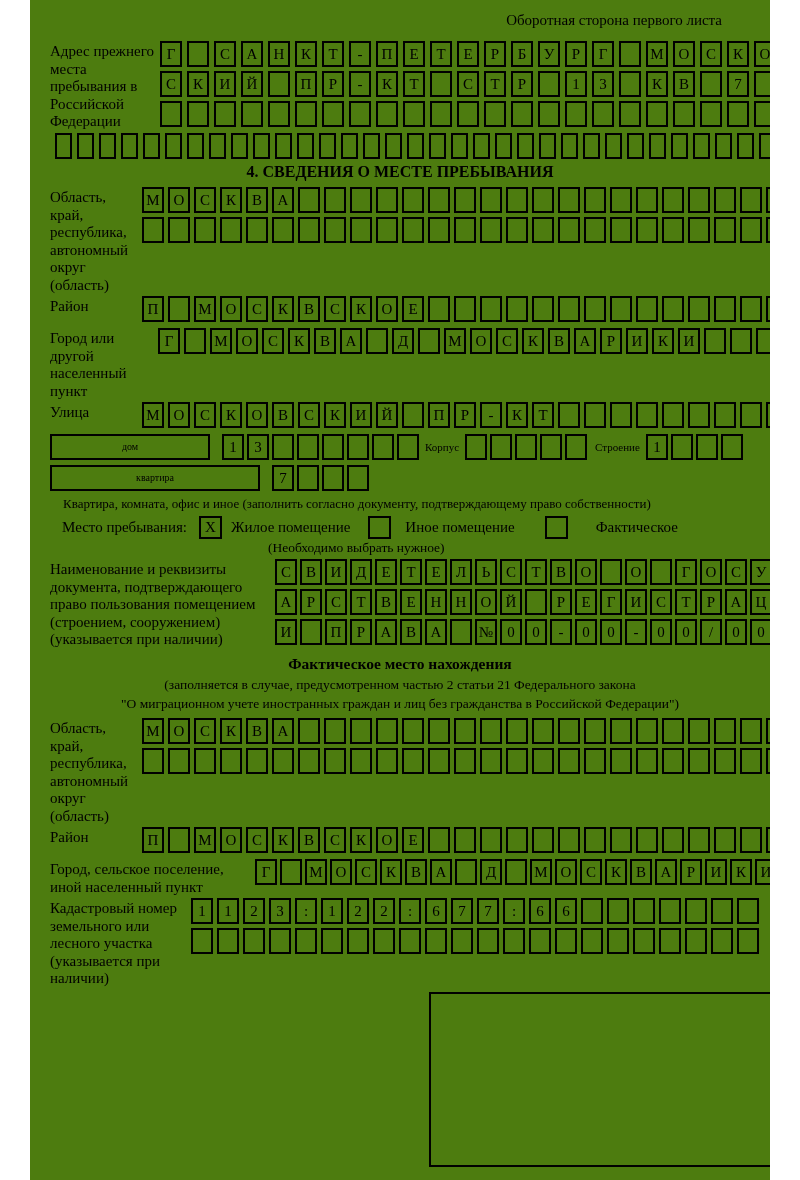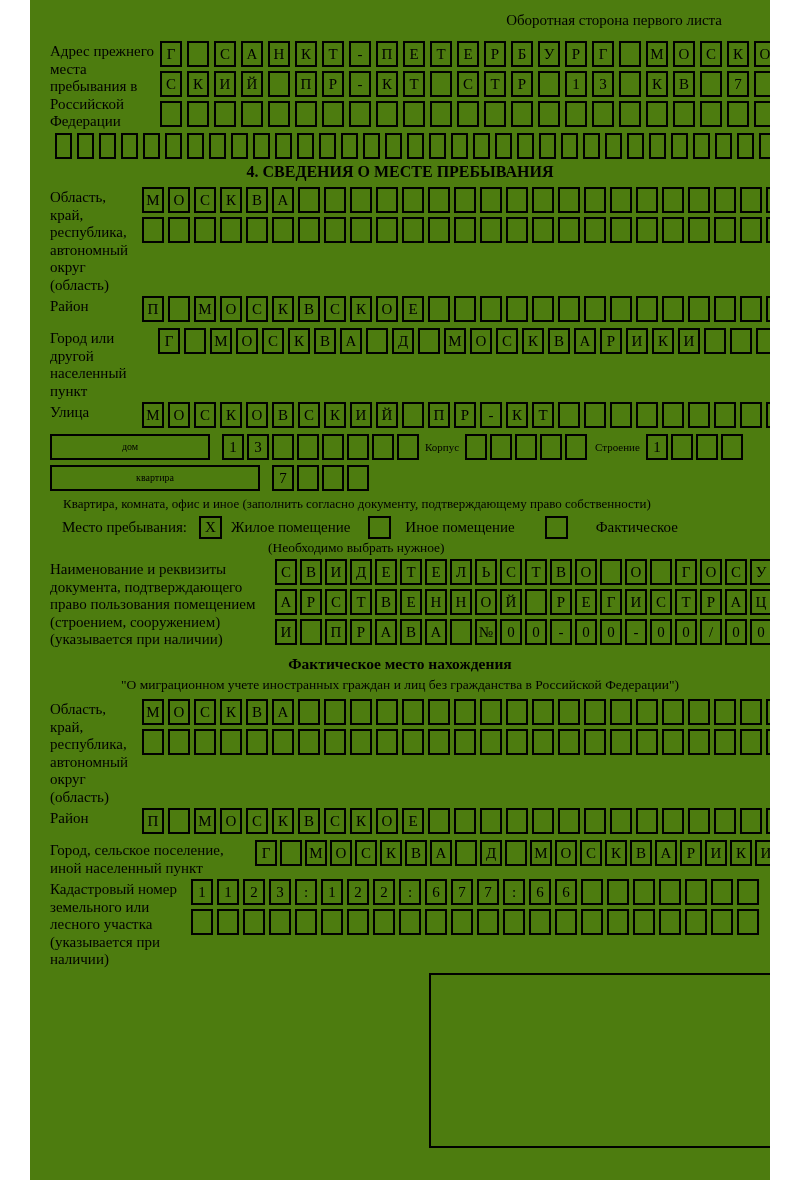--- a/index.html
+++ b/index.html
@@ -453,20 +453,21 @@
           <span class="cell">0</span>
           <span class="cell">/</span>
           <span class="cell">0</span>
           <span class="cell">0</span>
           <span class="cell">0</span>
         </div>
     </div>
   </div>
 
   <div class="sub-title">Фактическое место нахождения</div>
+  <div class="note note-c" style="font-size:13.5px;">(заполняется в случае, предусмотренном частью 2 статьи 21 Федерального закона</div>
   <div class="note note-c" style="font-size:13.5px; margin-bottom:6px;">"О миграционном учете иностранных граждан и лиц без гражданства в Российской Федерации")</div>
 
   <div class="frow">
     <div class="flabel w92">Область, край, республика, автономный округ (область)</div>
     <div class="gridcol">
       <div class="brow">
           <span class="cell">М</span>
           <span class="cell">О</span>
           <span class="cell">С</span>
           <span class="cell">К</span>

